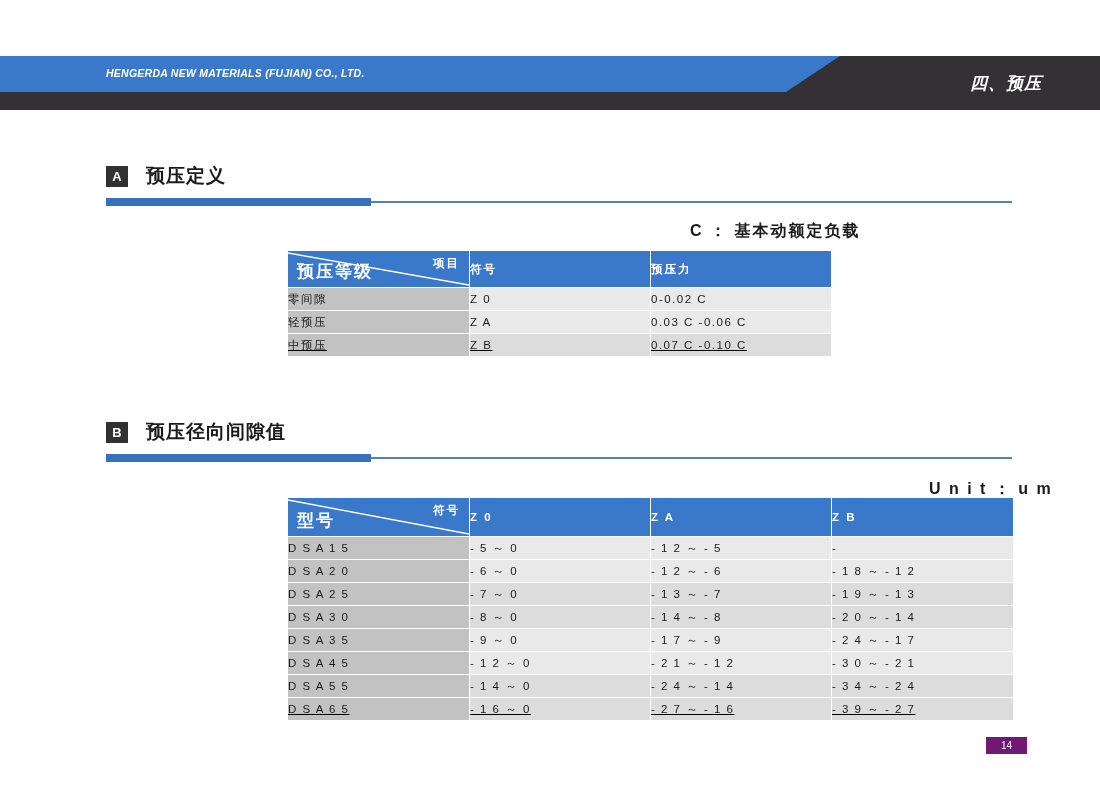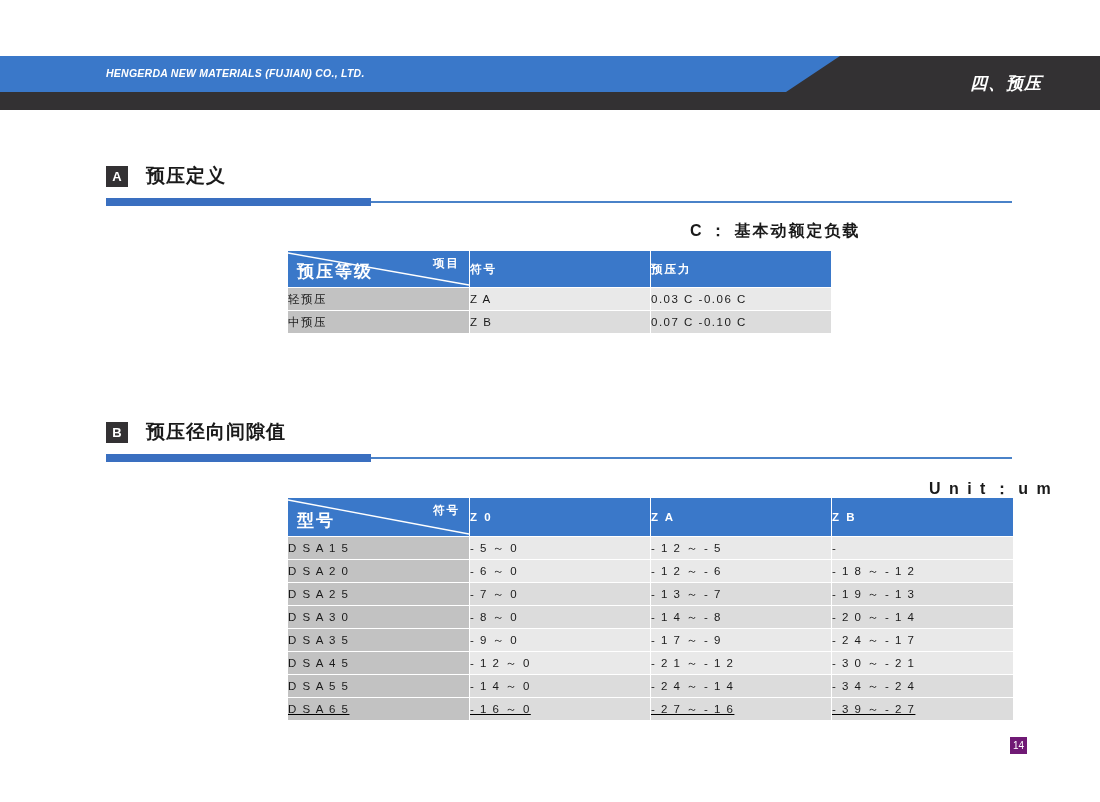--- a/index.html
+++ b/index.html
@@ -183,21 +183,21 @@
     font-weight: bold;
     color: #ffffff;
     letter-spacing: 2px;
   }
 
   
   .page-num {
     position: absolute;
     right: 73px;
     top: 737px;
-    width: 17px;
+    width: 41px;
     height: 17px;
     background: #701a75;
     color: #ffffff;
     font-size: 10px;
     display: flex;
     align-items: center;
     justify-content: center;
   }
 </style>
 </head>
@@ -239,25 +239,30 @@
         </span>
         <span class="corner-tr">项目</span>
         <span class="corner-bl">预压等级</span>
       </th>
       <th>符号</th>
       <th>预压力</th>
     </tr>
   </thead>
   <tbody>
     <tr style="height:22px;">
+      <td class="label-cell">零间隙</td>
+      <td class="data-cell">Z 0</td>
+      <td class="data-cell">0-0.02 C</td>
+    </tr>
+    <tr style="height:22px;">
       <td class="label-cell">轻预压</td>
       <td class="data-cell">Z A</td>
       <td class="data-cell">0.03 C -0.06 C</td>
     </tr>
-    <tr class="alt" style="height:22px;">
+    <tr class="alt" style="height:22px;text-decoration:underline;">
       <td class="label-cell">中预压</td>
       <td class="data-cell">Z B</td>
       <td class="data-cell">0.07 C -0.10 C</td>
     </tr>
   </tbody>
 </table>
 
 <div class="section" style="top:419px;">
   <div class="section-head">
     <div class="section-badge">B</div>

